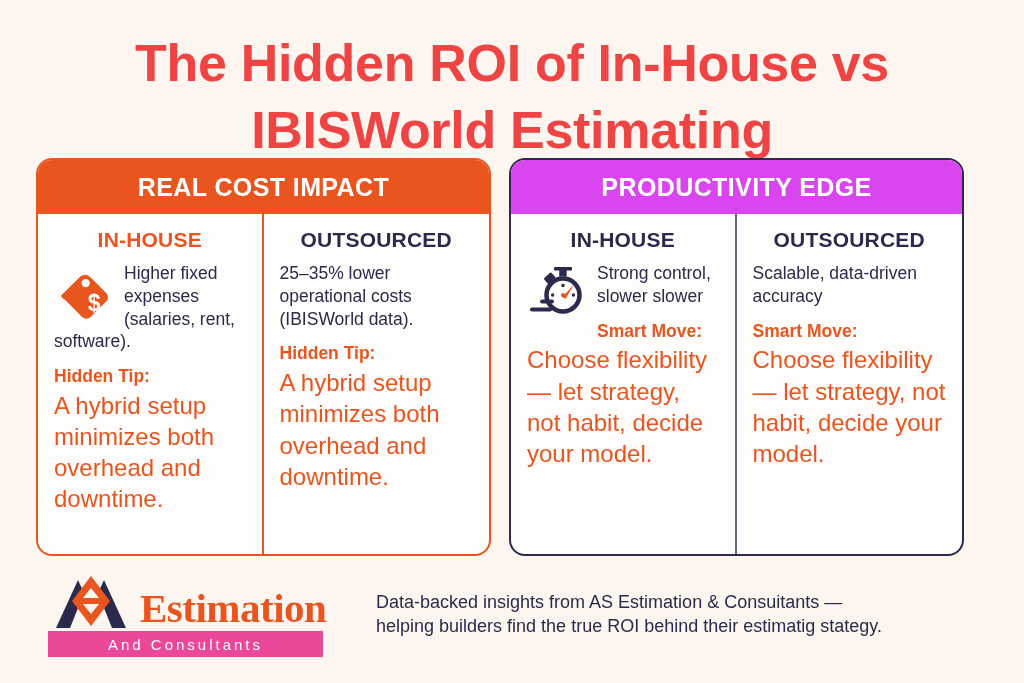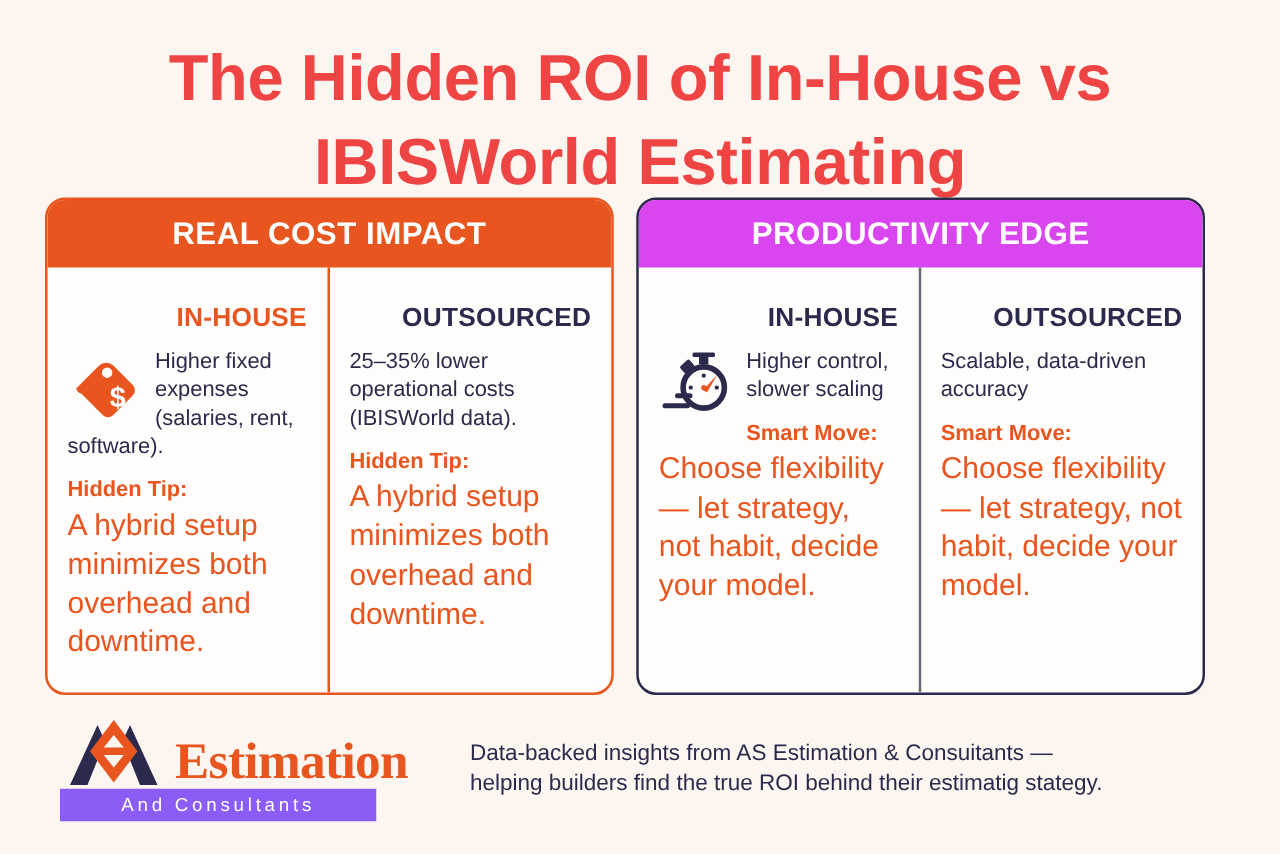--- a/index.html
+++ b/index.html
@@ -75,25 +75,25 @@
   .col {
     width: 50%;
     box-sizing: border-box;
     padding: 14px 16px 10px 16px;
     position: relative;
   }
   .col-left-orangeline  { border-right: 2px solid #E8551F; }
   .col-left-grayline    { border-right: 2px solid #6B6A7B; }
 
   .col-title {
-    text-align: right;
+    text-align: center;
     font-size: 21px;
     font-weight: bold;
     letter-spacing: 0.2px;
-    margin: 15px 0 10px 0;
+    margin: 0 0 10px 0;
   }
   .t-orange { color: #E8551F; }
   .t-navy   { color: #2B2A4C; }
 
   .col-text {
     font-size: 17.5px;
     line-height: 1.30;
     color: #2B2A4C;
     margin: 0;
   }
@@ -144,23 +144,23 @@
   .logo-word {
     color: #E8551F;
     font-size: 41px;
     font-weight: bold;
     line-height: 0.95;
     letter-spacing: -0.5px;
     margin-left: 6px;
     font-family: Liberation Serif, serif;
   }
   .logo-bar {
-    background: #8b5cf6;
+    background: #ec4899;
     height: 26px;
-    width: 253px;
+    width: 275px;
     margin-top: 3px;
     display: flex;
     align-items: center;
     justify-content: center;
   }
   .logo-sub {
     color: #FFFFFF;
     font-size: 15px;
     letter-spacing: 3px;
     font-weight: normal;
@@ -229,21 +229,21 @@
           <rect x="17.5" y="12.5" width="10" height="7.5" rx="1.5" fill="#2B2A4C" transform="rotate(-42 22.5 16)"></rect>
           <circle cx="36" cy="23.5" r="1.7" fill="#2B2A4C"></circle>
           <circle cx="25.6" cy="33" r="1.7" fill="#2B2A4C"></circle>
           <circle cx="46.4" cy="33" r="1.7" fill="#2B2A4C"></circle>
           <path d="M35.2 35.2 L47 22.6 L38.6 36.8 Z" fill="#E8551F"></path>
           <circle cx="36" cy="33" r="2.1" fill="#E8551F"></circle>
           <rect x="3" y="45.5" width="22" height="4" rx="2" fill="#2B2A4C"></rect>
           <rect x="13" y="37.5" width="14" height="4" rx="2" fill="#2B2A4C"></rect>
         </svg>
 
-        <p class="col-text">Higher control, slower scaling</p>
+        <p class="col-text">Strong control, slower slower</p>
         <p class="tip-head">Smart Move:</p>
         <p class="tip-body">Choose flexibility — let strategy, not habit, decide your model.</p>
       </div>
 
       <div class="col">
         <div class="col-title t-navy">OUTSOURCED</div>
         <p class="col-text">Scalable, data-driven accuracy</p>
         <p class="tip-head">Smart Move:</p>
         <p class="tip-body">Choose flexibility — let strategy, not habit, decide your model.</p>
       </div>

